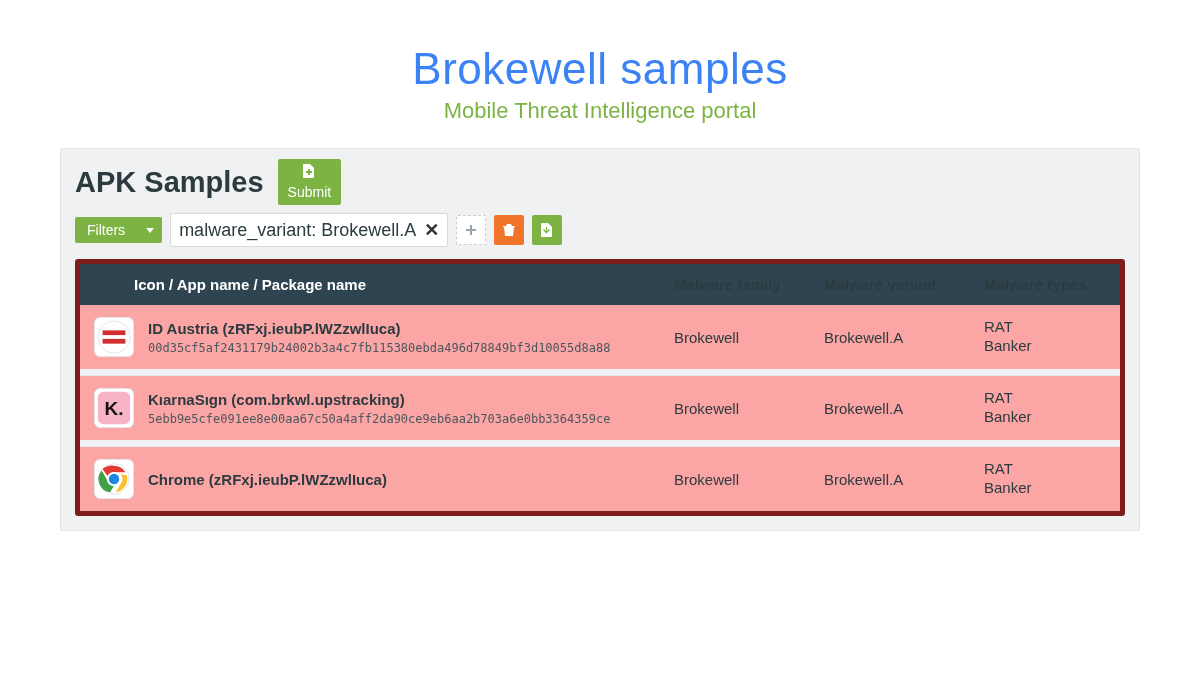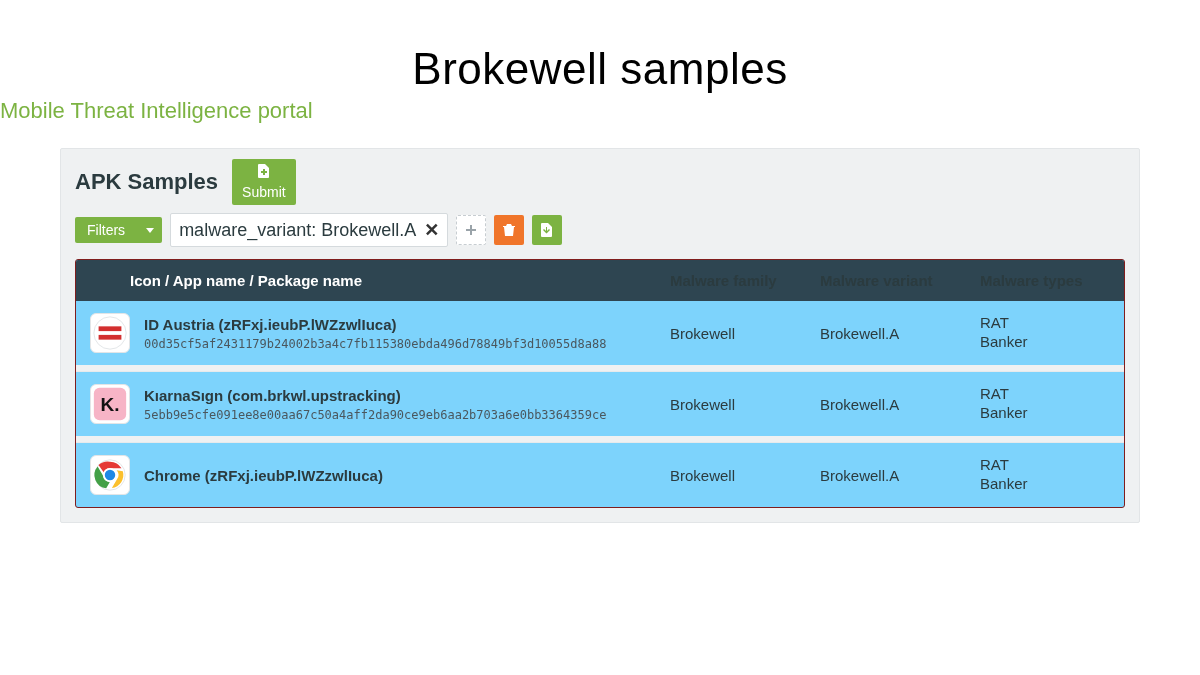--- a/index.html
+++ b/index.html
@@ -1,33 +1,33 @@
 <!DOCTYPE html>
 <html><head>
 <meta charset="utf-8">
 <style>
   * { box-sizing: border-box; margin: 0; padding: 0; }
   html, body { width: 1200px; height: 675px; font-family: "Segoe UI", Arial, sans-serif; background: #fff; overflow: hidden; }
   .page { width: 1200px; height: 675px; position: relative; }
-  .title { text-align: center; margin-top: 44px; font-size: 44px; font-weight: 300; color: #000000; letter-spacing: 0.5px; }
-  .subtitle { text-align: left; margin-top: 4px; font-size: 22px; font-weight: 400; color: #7cb342; }
+  .title { text-align: center; margin-top: 44px; font-size: 44px; font-weight: 300; color: #3b82f6; letter-spacing: 0.5px; }
+  .subtitle { text-align: center; margin-top: 4px; font-size: 22px; font-weight: 400; color: #7cb342; }
   .panel { margin: 24px 60px 0 60px; background: #eff1f2; border: 1px solid #e2e5e7; border-radius: 2px; }
   .panel-header { display: flex; align-items: center; gap: 14px; padding: 10px 14px 8px 14px; }
-  .panel-title { font-size: 22px; font-weight: 700; color: #2b3b3f; }
+  .panel-title { font-size: 29px; font-weight: 700; color: #2b3b3f; }
   .btn { display: inline-flex; align-items: center; gap: 6px; border: none; cursor: pointer; font-size: 14px; font-weight: 500; padding: 5px 10px; border-radius: 2px; color: #fff; }
   .btn-green { background: #7cb342; flex-direction: column; }
   .btn-orange { background: #f0752a; }
   .btn-ghost { background: #fff; border: 1px dashed #c7cdd1; color: #8a949b; }
   .btn-sq { width: 30px; height: 30px; justify-content: center; padding: 0; }
   .filter-row { display: flex; align-items: center; gap: 8px; padding: 0 14px 12px 14px; }
   .filters-btn { background: #7cb342; color: #fff; font-size: 14px; font-weight: 500; padding: 5px 8px 5px 12px; border-radius: 2px; display: inline-flex; align-items: center; gap: 21px; cursor: pointer; }
   .caret-down { width: 0; height: 0; border-left: 4px solid transparent; border-right: 4px solid transparent; border-top: 5px solid #fff; }
   .chip { background: #fff; border: 1px solid #d5dadd; border-radius: 2px; padding: 5px 8px; font-size: 18px; color: #2b3b3f; display: inline-flex; align-items: center; gap: 8px; }
   .chip .x { font-weight: 700; color: #333; cursor: pointer; }
-  .table { margin: 0 14px 14px 14px; background: #7dd3fc; border: 1px solid #7f1d1d; border-radius: 3px; overflow: hidden; }
+  .table { margin: 0 14px 14px 14px; background: #fca5a5; border: 5px solid #7f1d1d; border-radius: 3px; overflow: hidden; }
   .thead { background: #2e4551; color: #fff; display: flex; align-items: center; font-size: 15px; font-weight: 700; padding: 12px 14px; }
   .col-app  { flex: 0 0 580px; padding-left: 40px; }
   .col-fam  { flex: 0 0 150px; }
   .col-var  { flex: 0 0 160px; }
   .col-type { flex: 1 1 auto; }
   .row { display: flex; align-items: center; padding: 12px 14px; border-top: 1px solid #e7eaec; }
   .row:first-of-type { border-top: none; }
   .row-sep { height: 6px; background: #eff1f2; }
   .app-cell { display: flex; align-items: center; gap: 14px; flex: 0 0 580px; }
   .app-icon { width: 40px; height: 40px; border-radius: 6px; background: #fff; border: 1px solid #e2e5e7; display:flex; align-items:center; justify-content:center; overflow:hidden; }

